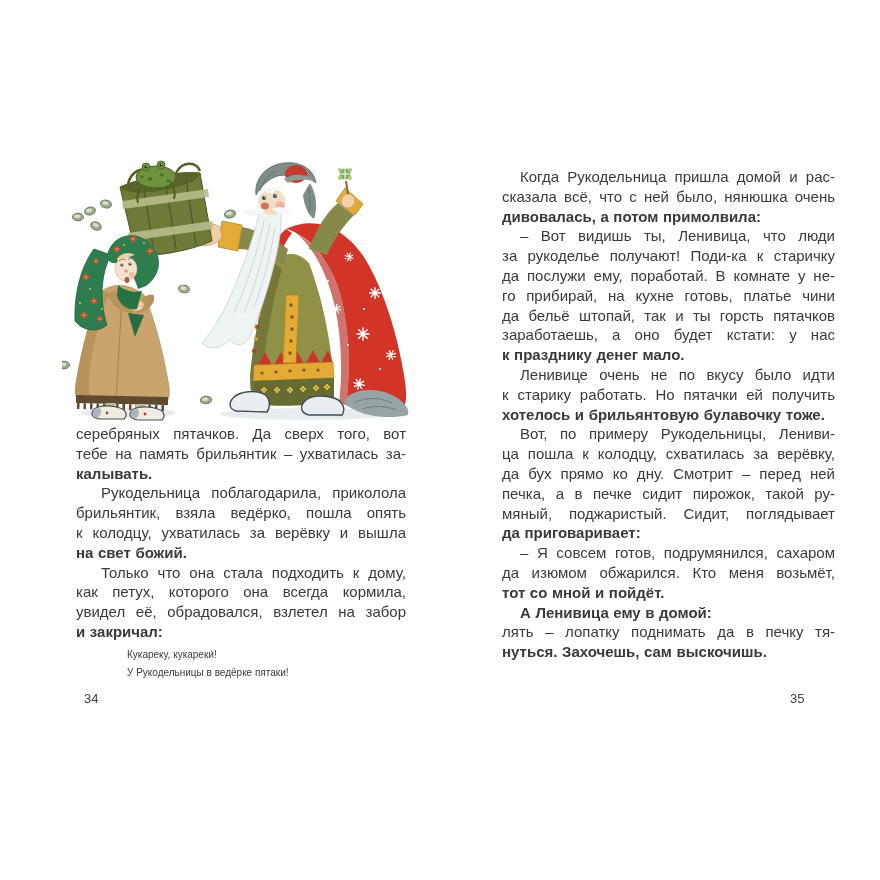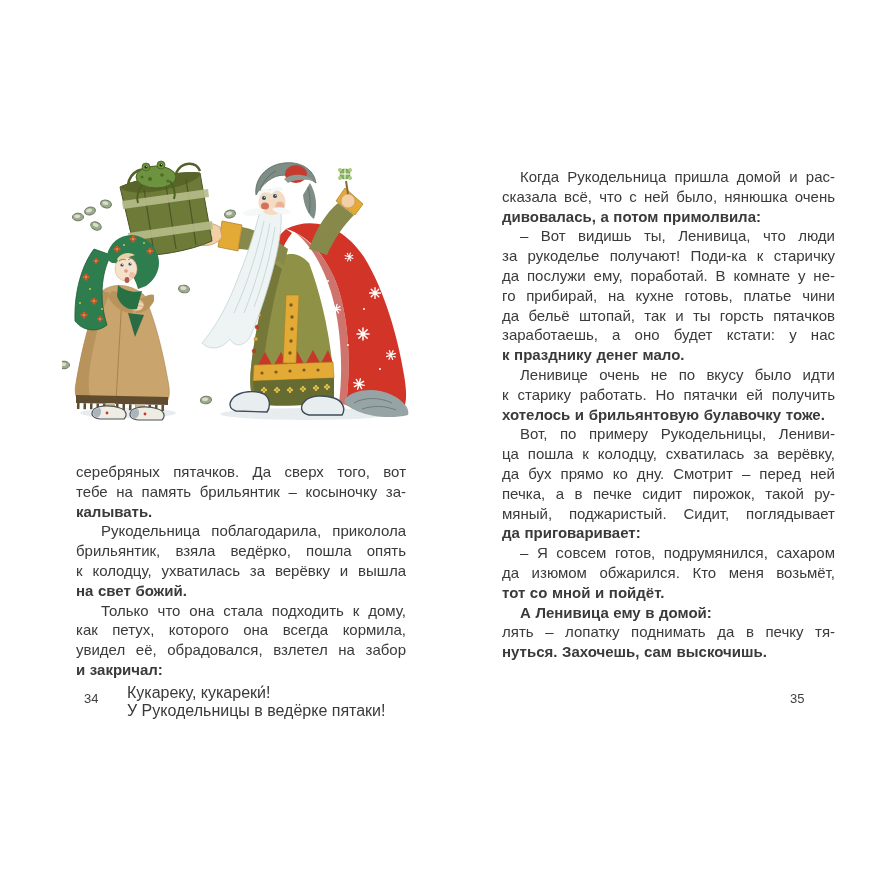--- a/index.html
+++ b/index.html
@@ -1,25 +1,25 @@
 <!DOCTYPE html>
 <html><head>
 <meta charset="utf-8">
 <style>
   html,body{margin:0;padding:0;background:#ffffff;}
   body{width:880px;height:880px;font-family:"Liberation Sans","DejaVu Sans",sans-serif;}
   .spread{position:relative;width:880px;height:880px;background:#ffffff;overflow:hidden;}
   .page-text{position:absolute;color:#3a3a3a;font-size:15px;line-height:19.8px;}
-  .left-text{left:76px;top:424px;width:330px;margin-top:38px;}
+  .left-text{left:76px;top:424px;width:330px;}
   .right-text{left:502px;top:167px;width:333px;}
   .ln{text-align:justify;text-align-last:justify;height:19.8px;overflow:hidden;word-spacing:0.4px;}
   .ln.last{text-align-last:left;font-weight:bold;}
   .right-text .ind{padding-left:18px;}
   .left-text .ind{padding-left:25px;}
-  .verse{margin-top:4px;padding-left:51px;font-size:16px;line-height:18.6px;color:#3a3a3a;}
+  .verse{margin-top:4px;padding-left:51px;font-size:10px;line-height:18.6px;color:#3a3a3a;}
   .page-number{position:absolute;font-size:13px;color:#3f3f3f;}
   .pn-left{left:84px;top:691px;}
   .pn-right{left:790px;top:691px;}
   svg{display:block;}
 </style>
 </head>
 <body>
 
 <div class="spread">
 
@@ -234,21 +234,21 @@
       <path d="M57,104 C59,102 62,102 64,103 M66,103 C68,101 71,101 73,102" stroke="#8a6a4a" stroke-width="0.8" fill="none"></path>
       <circle cx="64" cy="114" r="1.8" fill="#e0987e"></circle>
       <circle cx="70" cy="118" r="3" fill="#eba892" opacity="0.6"></circle>
       <ellipse cx="65" cy="123" rx="2.4" ry="3" fill="#b05a48"></ellipse>
     </g>
   </svg>
 
   <div class="page-text left-text">
     <div class="para">
       <div class="ln j">серебряных пятачков. Да сверх того, вот</div>
-      <div class="ln j">тебе на память брильянтик – косыночку за-</div>
+      <div class="ln j">тебе на память брильянтик – ухватилась за-</div>
       <div class="ln last">калывать.</div>
     </div>
     <div class="para">
       <div class="ln j ind">Рукодельница поблагодарила, приколола</div>
       <div class="ln j">брильянтик, взяла ведёрко, пошла опять</div>
       <div class="ln j">к колодцу, ухватилась за верёвку и вышла</div>
       <div class="ln last">на свет божий.</div>
     </div>
     <div class="para">
       <div class="ln j ind">Только что она стала подходить к дому,</div>

